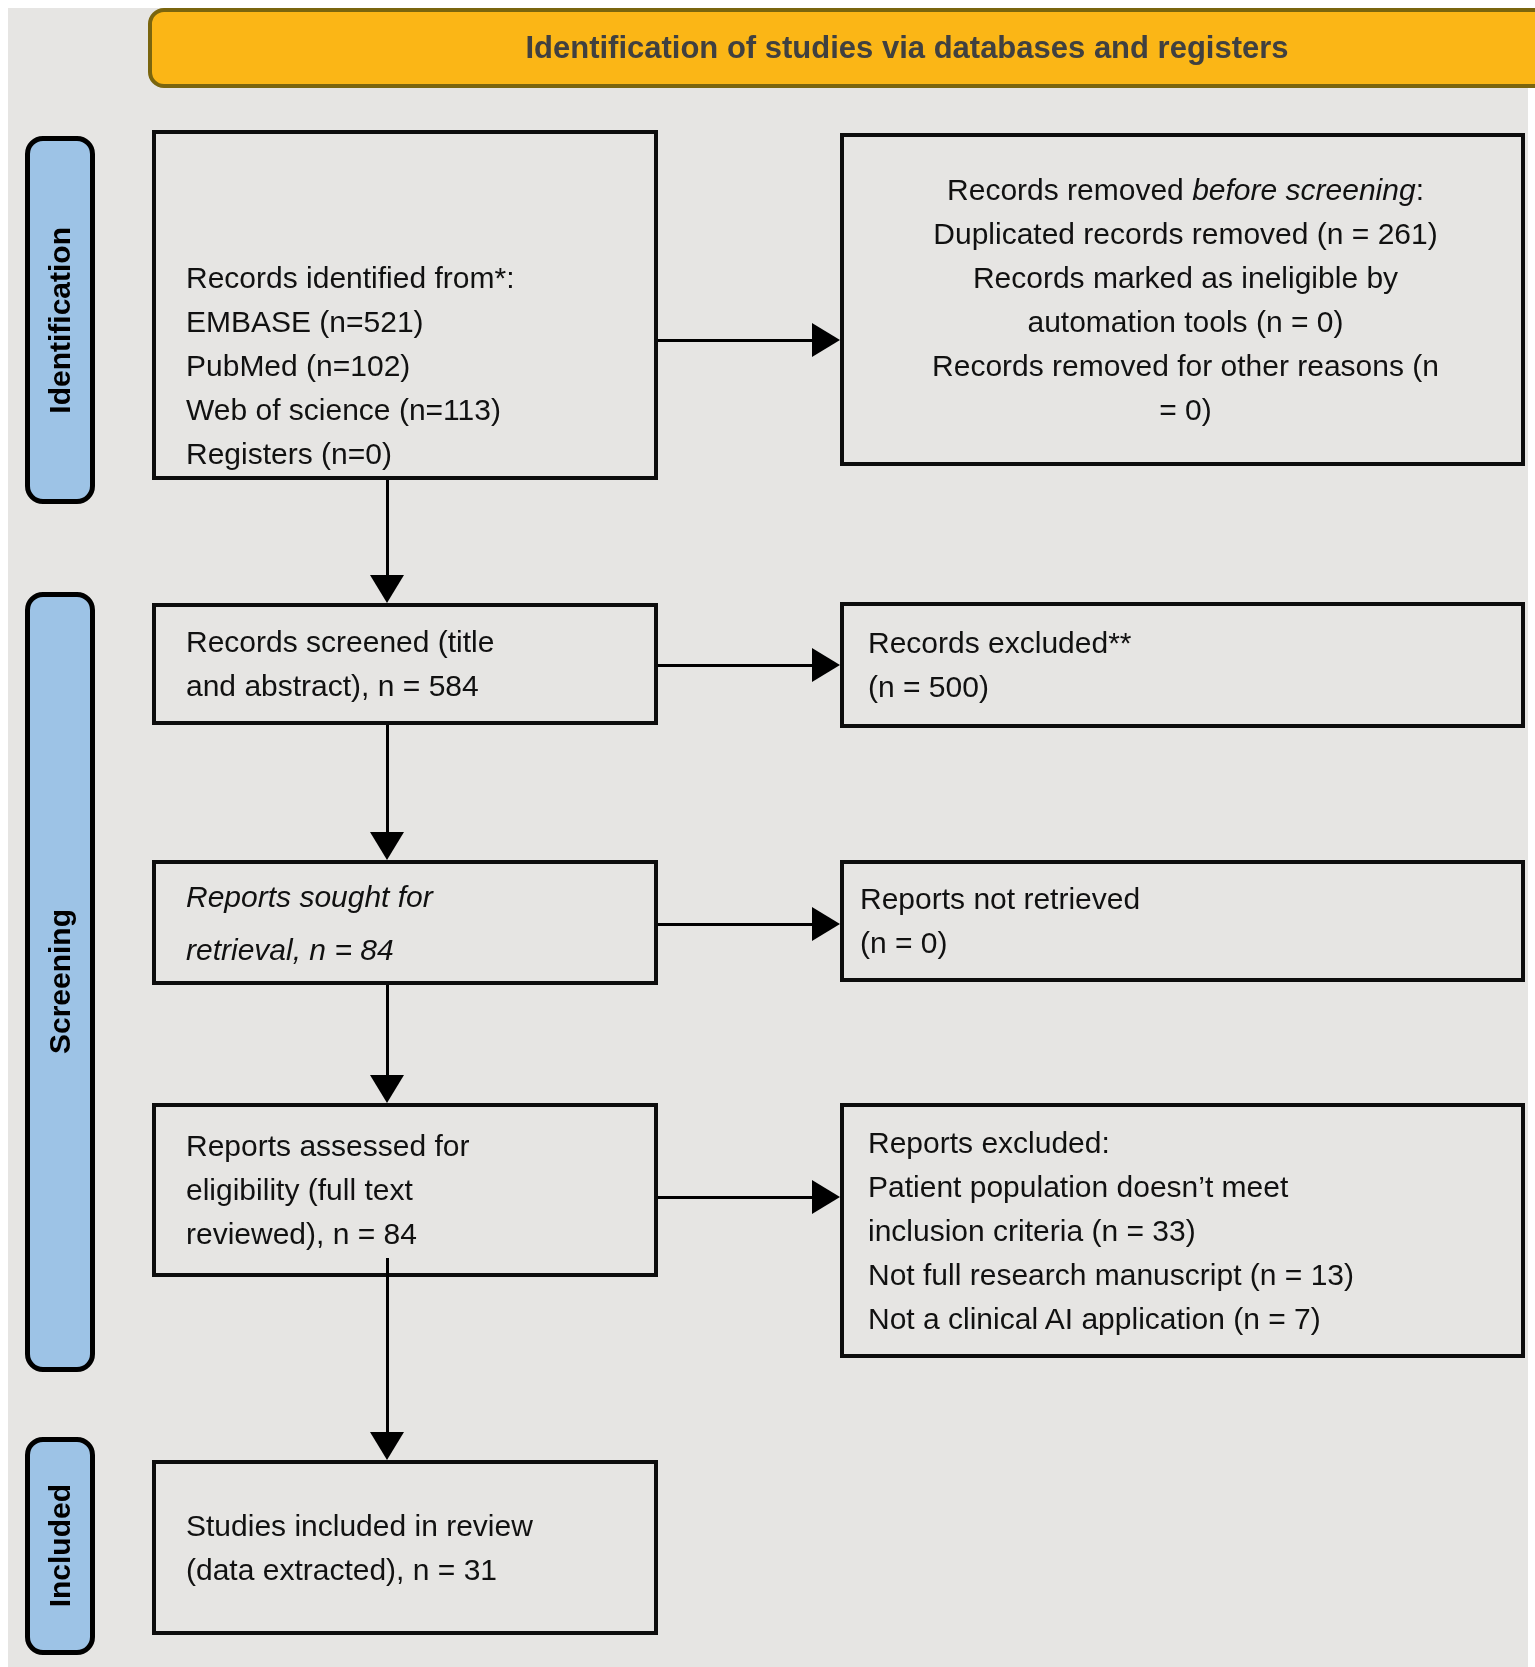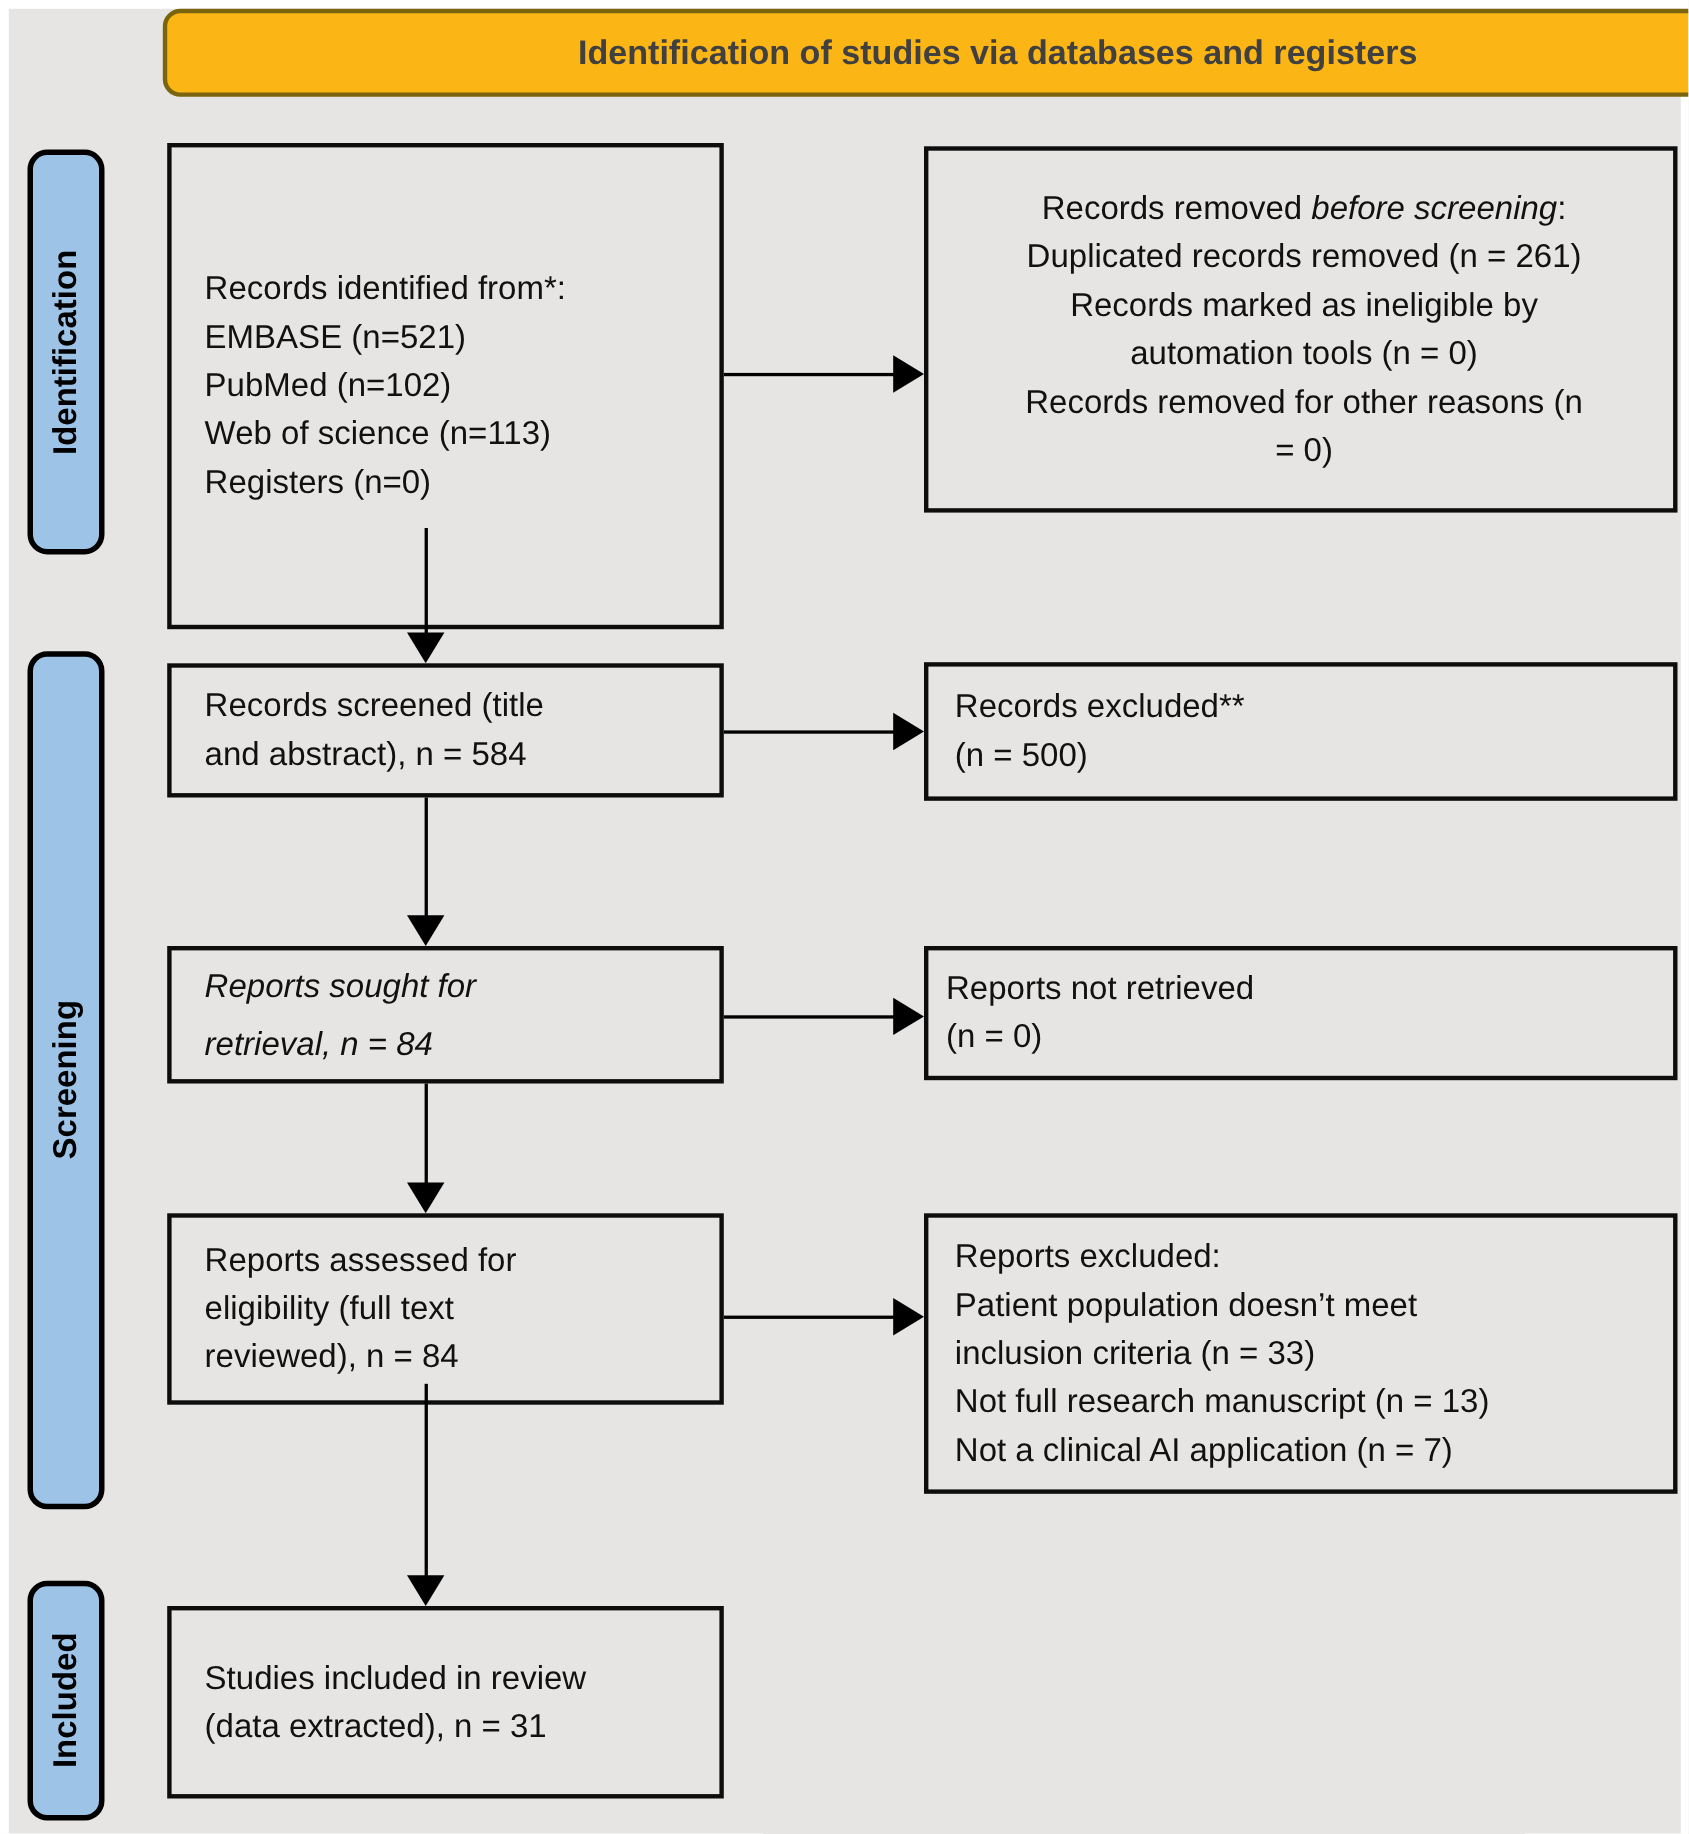--- a/index.html
+++ b/index.html
@@ -86,21 +86,21 @@
   <div class="stage" style="top:136px;height:368px;">
     <span>Identification</span>
   </div>
   <div class="stage" style="top:592px;height:780px;">
     <span>Screening</span>
   </div>
   <div class="stage" style="top:1437px;height:218px;">
     <span>Included</span>
   </div>
 
-  <div class="fbox left-col" style="top:130px;height:442px;">
+  <div class="fbox left-col" style="top:130px;height:350px;justify-content:flex-end;">
     <div>Records identified from*:</div>
     <div>EMBASE (n=521)</div>
     <div>PubMed (n=102)</div>
     <div>Web of science (n=113)</div>
     <div>Registers (n=0)</div>
   </div>
 
   <div class="fbox right-col" style="top:133px;height:333px;text-align:center;">
     <div><span>Records removed </span><span class="italic">before screening</span><span>:</span></div>
     <div>Duplicated records removed (n = 261)</div>

